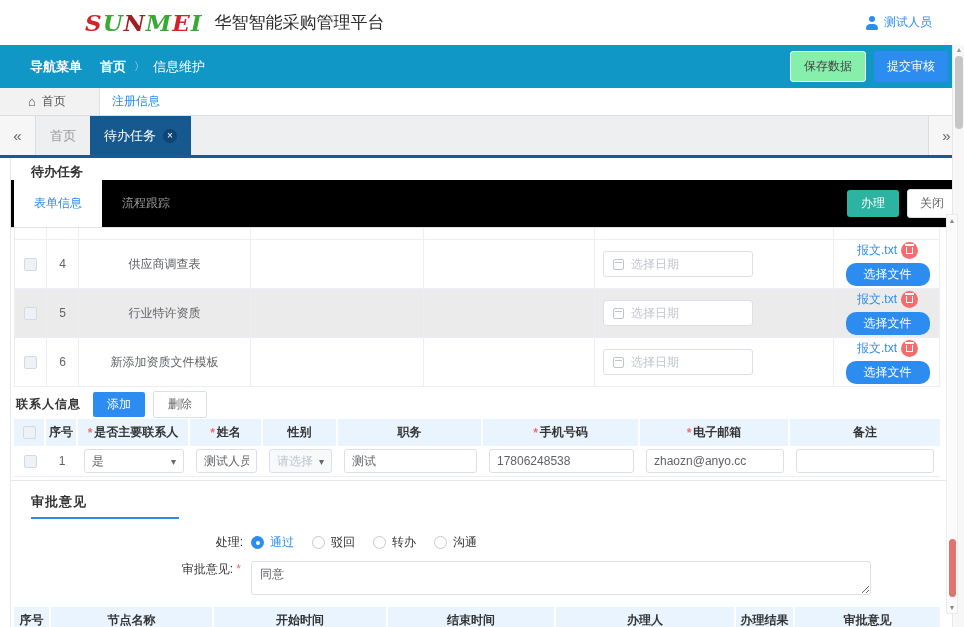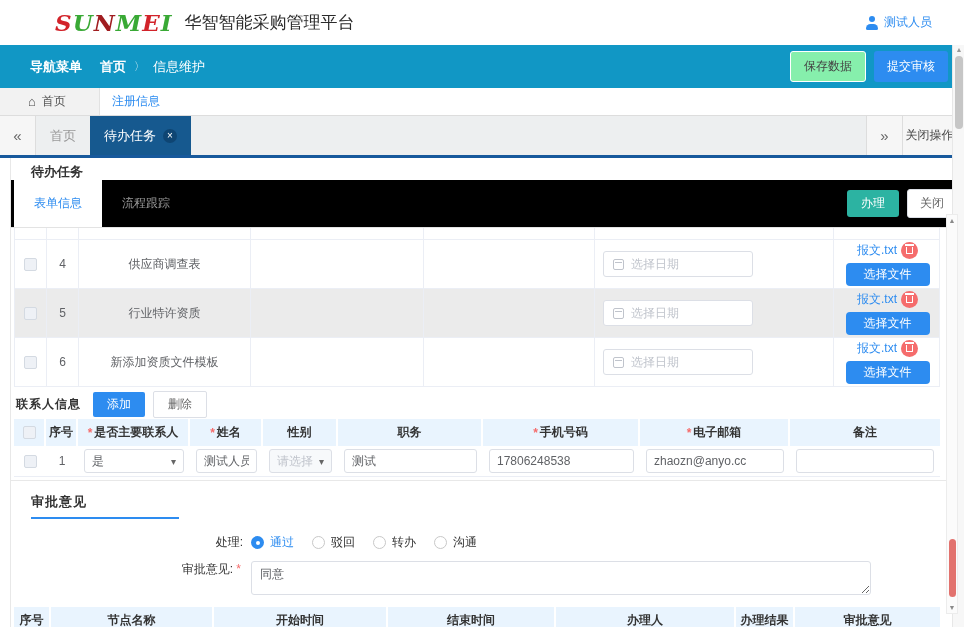--- a/index.html
+++ b/index.html
@@ -1,21 +1,21 @@
 <!DOCTYPE html>
 <html><head>
 <meta charset="utf-8">
 <style>
   * { margin:0; padding:0; box-sizing:border-box; }
   body { font-family:"Liberation Sans","DejaVu Sans",sans-serif; background:#fff; }
   .app { position:relative; width:964px; height:627px; background:#fff; overflow:hidden; font-size:12px; color:#333; }
 
   
   .app-header { height:45px; display:flex; align-items:center; background:#fff; }
-  .logo { margin-left:55px; font-family:"DejaVu Serif","Liberation Serif",serif; font-style:italic; font-weight:bold; font-size:23px; letter-spacing:1px; }
+  .logo { margin-left:85px; font-family:"DejaVu Serif","Liberation Serif",serif; font-style:italic; font-weight:bold; font-size:23px; letter-spacing:1px; }
   .app-title { margin-left:12px; font-size:17px; font-weight:normal; color:#2b2b2b; }
   .user-area { margin-left:auto; margin-right:32px; display:flex; align-items:center; gap:5px; color:#2d8cf0; cursor:pointer; }
   .user-ico { width:14px; height:14px; position:relative; }
   .user-ico::before { content:""; position:absolute; top:0; left:4px; width:6px; height:6px; border-radius:50%; background:#2d8cf0; }
   .user-ico::after { content:""; position:absolute; bottom:0; left:1px; width:12px; height:6px; border-radius:6px 6px 2px 2px; background:#2d8cf0; }
 
   
   .navbar { height:43px; background:#1197c5; display:flex; align-items:center; color:#fff; }
   .nav-menu { padding-left:30px; width:100px; font-size:13px;font-weight:bold; }
   .breadcrumb { display:flex; align-items:center; font-size:13px; }
@@ -70,21 +70,21 @@
   .checkbox { width:13px; height:13px; border:1px solid #d4dae2; border-radius:2px; background:#eef1f6; cursor:pointer; }
   .sel-date { margin-left:8px; width:150px; height:26px; border:1px solid #dcdfe6; border-radius:3px; background:#fff; display:flex; align-items:center; gap:7px; padding:0 9px; color:#c0c4cc; cursor:text; }
   .cal-ico { width:11px; height:11px; border:1px solid #c0c4cc; border-radius:2px; position:relative; flex:none; }
   .cal-ico::before { content:""; position:absolute; top:2px; left:1px; right:1px; height:1px; background:#c0c4cc; }
   .file-cell { flex-direction:column; gap:4px; }
   .file-line { display:flex; align-items:center; gap:4px; }
   .file-link { color:#2d8cf0; cursor:pointer; }
   .del-btn { width:17px; height:17px; border-radius:50%; background:#f56c6c; display:flex; align-items:center; justify-content:center; cursor:pointer; }
   .trash-ico { width:7px; height:7px; border:1px solid #fff; border-top:none; border-radius:0 0 1px 1px; position:relative; }
   .trash-ico::before { content:""; position:absolute; top:-3px; left:-2px; width:9px; height:1.5px; background:#fff; }
-  .btn-upload { background:#2d8cf0; color:#fff; border:none; border-radius:4px; padding:3px 18px; font-size:12px; cursor:pointer; font-family:inherit; }
+  .btn-upload { background:#2d8cf0; color:#fff; border:none; border-radius:10px; padding:3px 18px; font-size:12px; cursor:pointer; font-family:inherit; }
 
   
   .contact-head { height:30px; display:flex; align-items:center; padding-left:5px; margin-top:2px; }
   .section-label { font-weight:bold; color:#333; letter-spacing:1px; }
   .btn-sm { border-radius:2px; font-size:12px; padding:4px 14px; cursor:pointer; font-family:inherit; border:none; }
   .btn-sm.add { background:#2d8cf0; color:#fff; margin-left:12px; }
   .btn-sm.del { background:#fff; border:1px solid #dcdfe6; color:#666; margin-left:8px; }
   .c-table { margin-left:3px; width:926px; }
   .c-row { display:grid; grid-template-columns:32px 32px 112px 73px 75px 145px 157px 150px 150px; }
   .c-row.head { height:27px; }
@@ -174,24 +174,20 @@
         <span class="gl"></span>
       </div>
     <div class="tab-item">首页</div>
     <div class="tab-item active">
       <span>待办任务</span>
       <span class="tab-close"></span>
     </div>
     <div class="tab-arrow right">
         <span class="gl"></span>
       </div>
-    <div class="close-ops">
-      <span>关闭操作</span>
-      <span class="caret"></span>
-    </div>
   </div>
   <div class="blue-line"></div>
 
   <div class="panel">
     <div class="panel-title">待办任务</div>
 
     <div class="subtabs">
       <div class="subtab active">表单信息</div>
       <div class="subtab">流程跟踪</div>
       <div class="subtab-actions">

